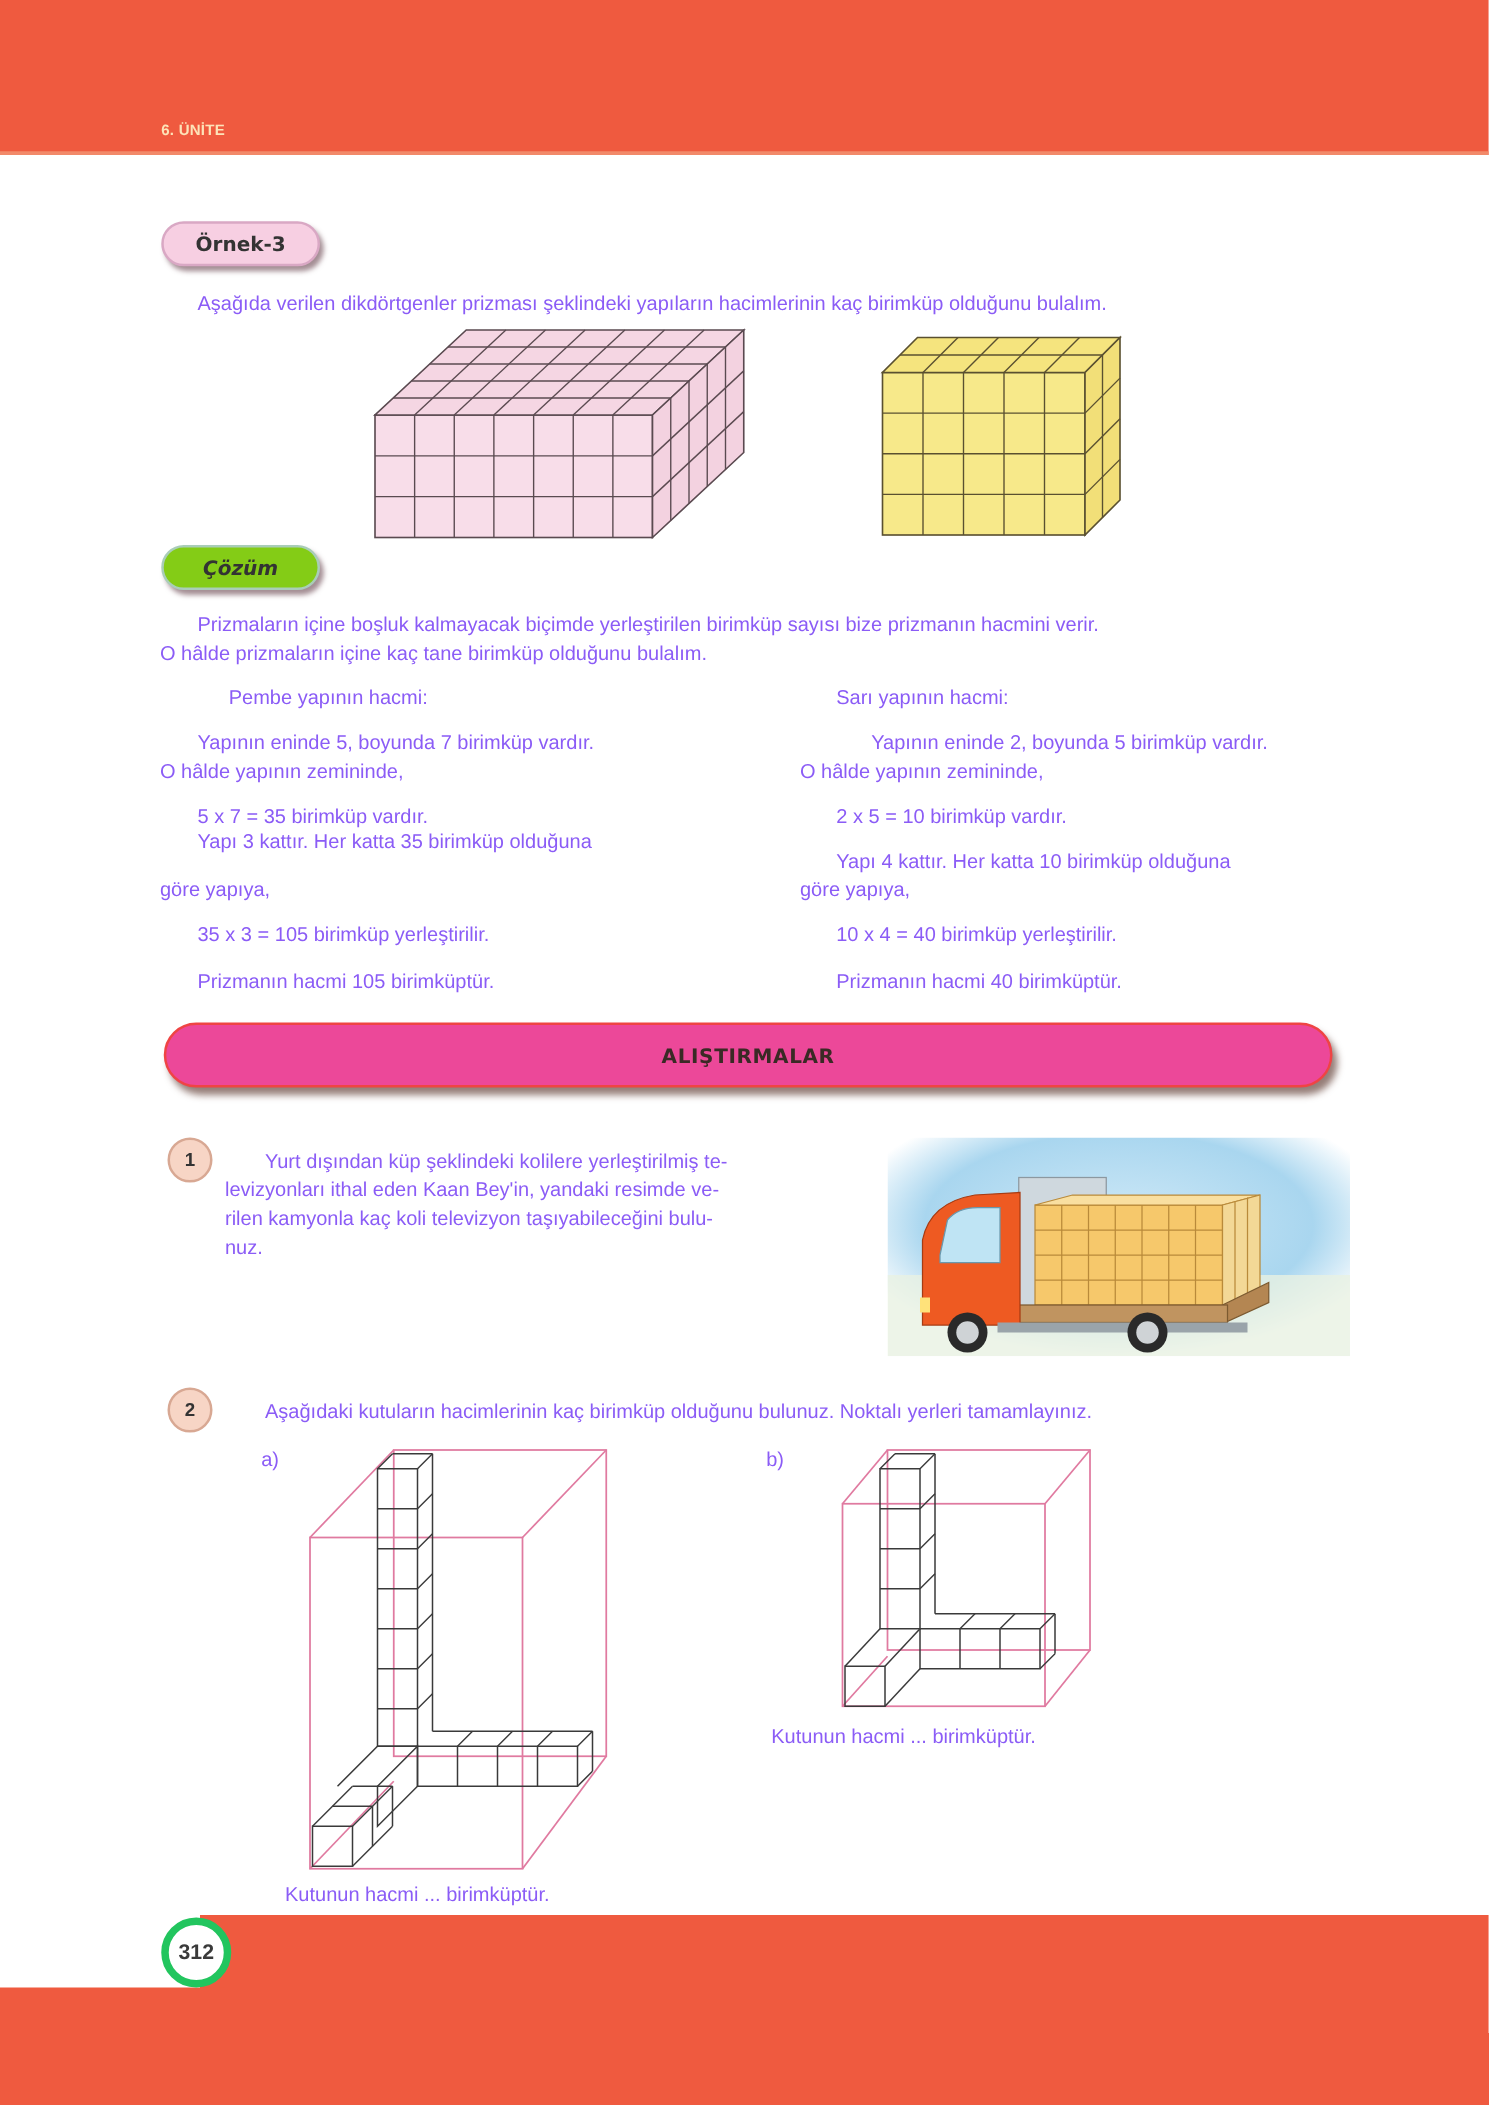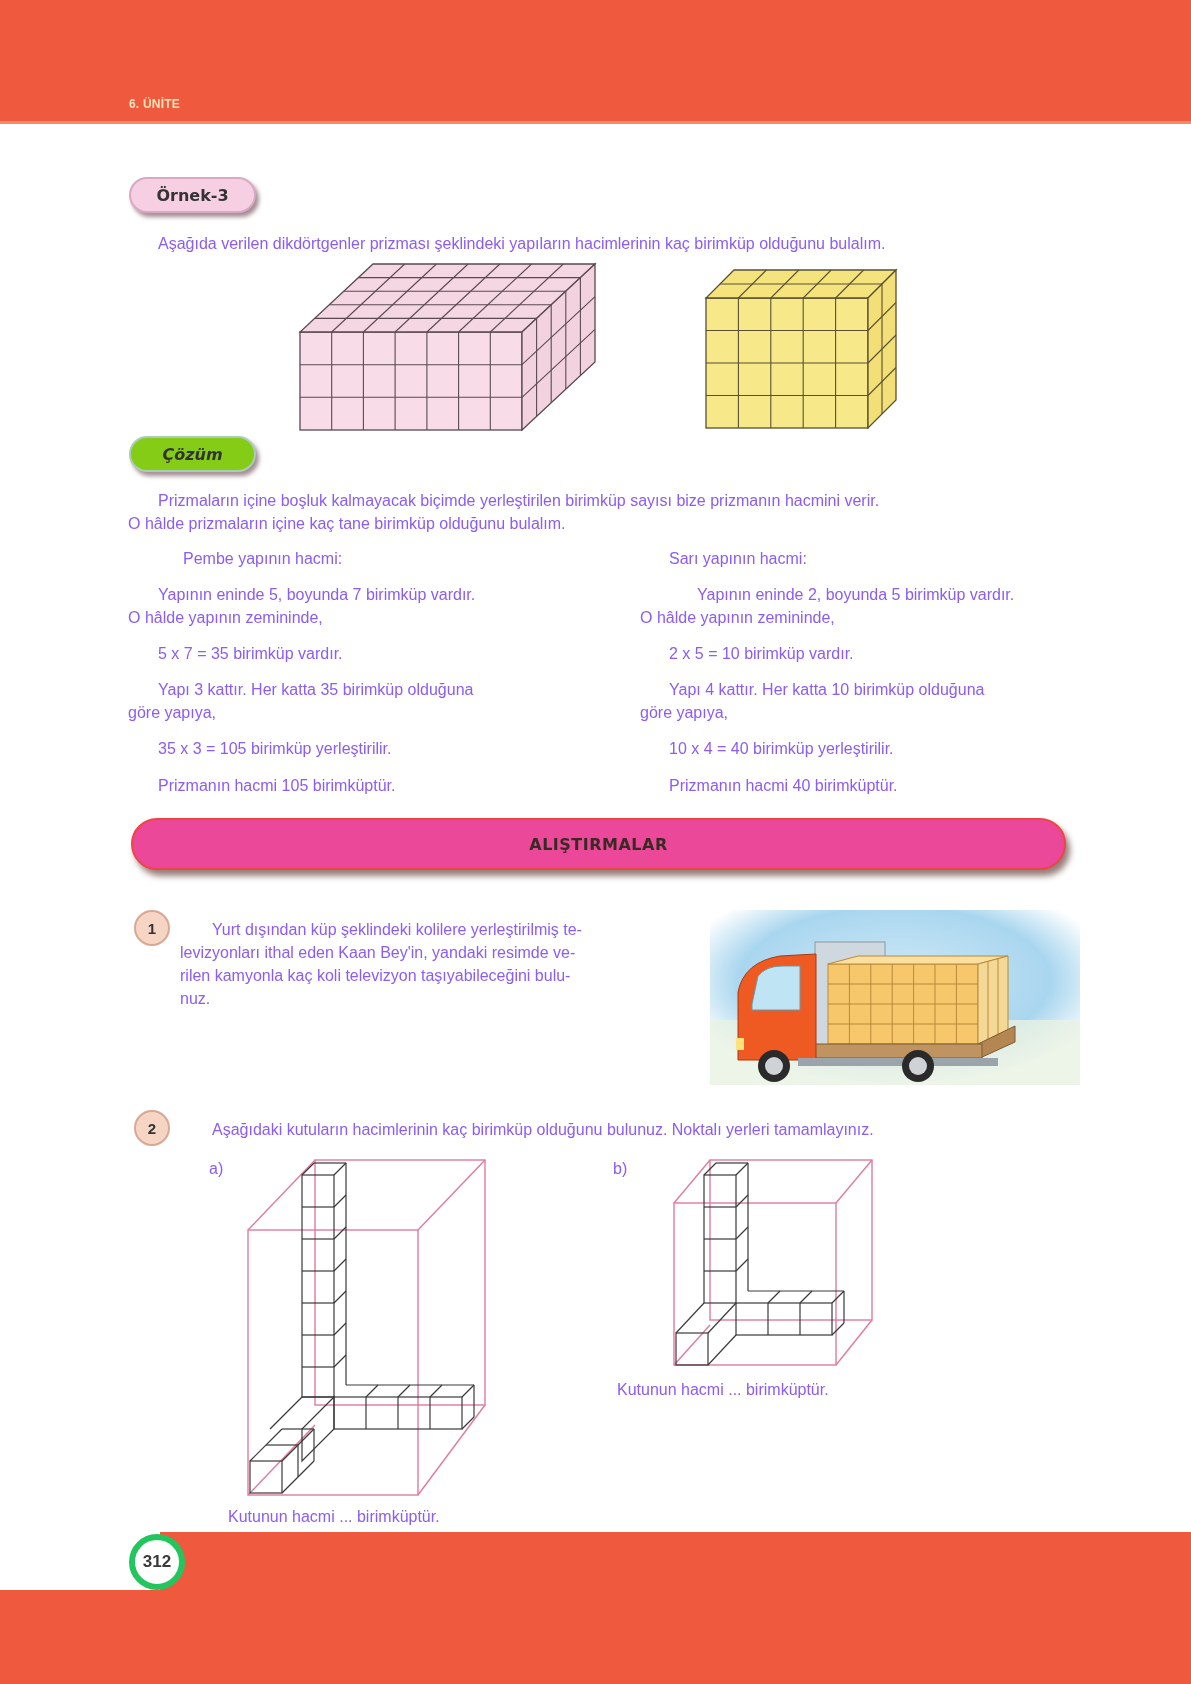--- a/index.html
+++ b/index.html
@@ -109,21 +109,21 @@
 
 <div class="pill pill-cozum">Çözüm</div>
 <div class="txt" style="left:158px; top:489px;">Prizmaların içine boşluk kalmayacak biçimde yerleştirilen birimküp sayısı bize prizmanın hacmini verir.</div>
 <div class="txt" style="left:128px; top:512px;">O hâlde prizmaların içine kaç tane birimküp olduğunu bulalım.</div>
 
 <div>
   <div class="txt" style="left:158px; top:547px;margin-left:25px;">Pembe yapının hacmi:</div>
   <div class="txt" style="left:158px; top:583px;">Yapının eninde 5, boyunda 7 birimküp vardır.</div>
   <div class="txt" style="left:128px; top:606px;">O hâlde yapının zemininde,</div>
   <div class="txt" style="left:158px; top:642px;">5 x 7 = 35 birimküp vardır.</div>
-  <div class="txt" style="left:158px; top:678px;text-align:center;">Yapı 3 kattır. Her katta 35 birimküp olduğuna</div>
+  <div class="txt" style="left:158px; top:662px;text-align:center;">Yapı 3 kattır. Her katta 35 birimküp olduğuna</div>
   <div class="txt" style="left:128px; top:701px;">göre yapıya,</div>
   <div class="txt" style="left:158px; top:737px;">35 x 3 = 105 birimküp yerleştirilir.</div>
   <div class="txt" style="left:158px; top:774px;">Prizmanın hacmi 105 birimküptür.</div>
 </div>
 
 <div>
   <div class="txt" style="left:669px; top:547px;">Sarı yapının hacmi:</div>
   <div class="txt" style="left:697px; top:583px;">Yapının eninde 2, boyunda 5 birimküp vardır.</div>
   <div class="txt" style="left:640px; top:606px;">O hâlde yapının zemininde,</div>
   <div class="txt" style="left:669px; top:642px;">2 x 5 = 10 birimküp vardır.</div>

